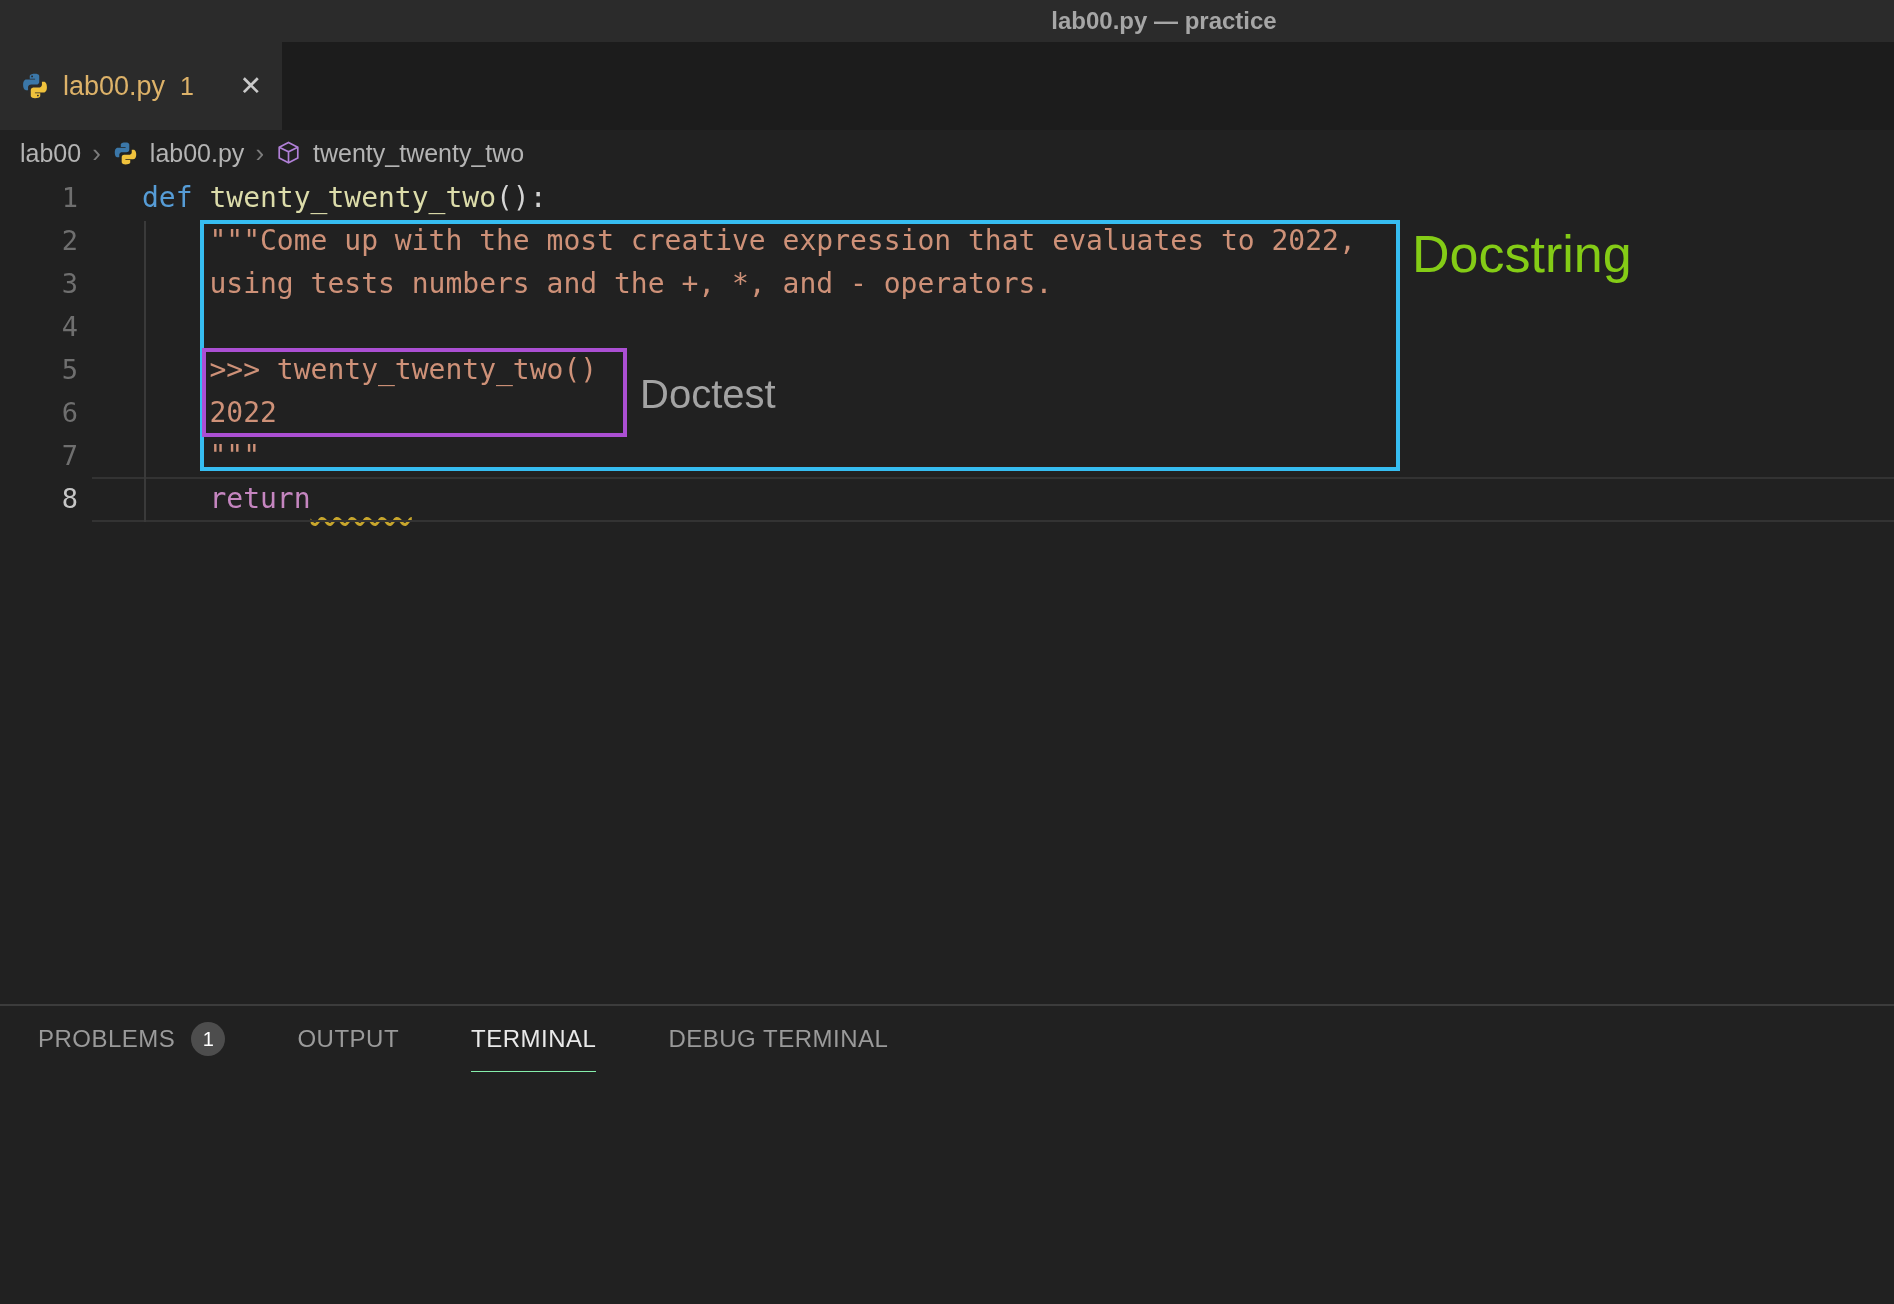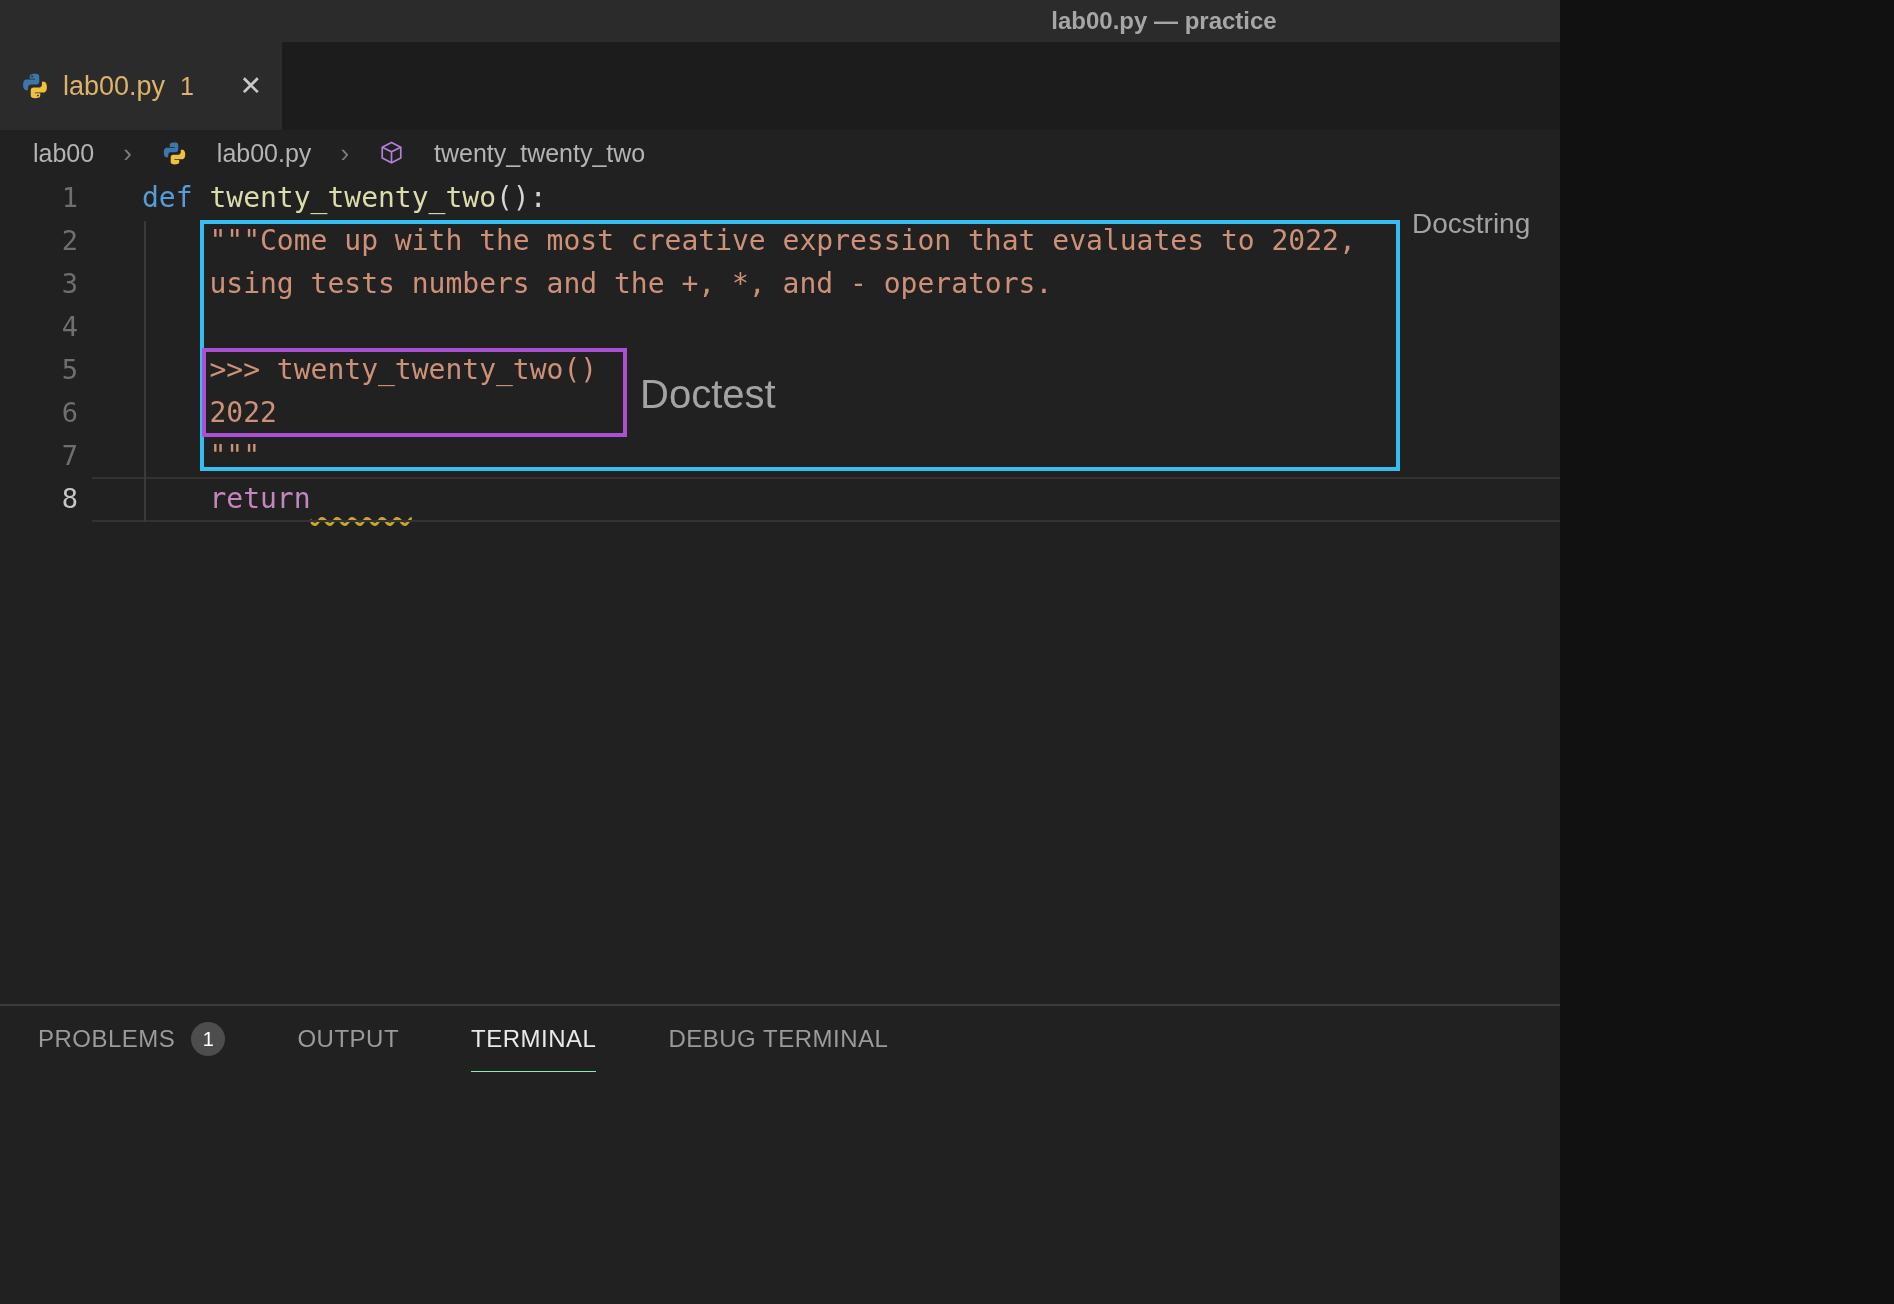--- a/index.html
+++ b/index.html
@@ -1,18 +1,18 @@
 <!DOCTYPE html>
 <html><head>
 <meta charset="utf-8">
 <style>
   * { box-sizing: border-box; }
   body { margin: 0; background: #111; }
   .window {
-    position: relative; width: 1560px; height: 1304px;
+    position: relative; width: 1894px; height: 1304px;
     background: #212121; overflow: hidden;
     font-family: "Liberation Sans", sans-serif;
   }
 
   
   .titlebar { position: absolute; top: 0; left: 0; right: 0; height: 42px; background: #2b2b2b; }
   .titlebar-title {
     position: absolute; left: 1164px; top: 50%; transform: translate(-50%, -50%);
     font-size: 24px; font-weight: 600; color: #a6a6a6; white-space: nowrap;
   }
@@ -24,21 +24,21 @@
     background: #2b2b2b; display: flex; align-items: center; padding: 0 20px;
   }
   .tab-icon { width: 30px; height: 30px; margin-right: 13px; flex: 0 0 auto; }
   .tab-label { font-size: 27px; color: #ddb269; }
   .tab-badge { font-size: 25px; color: #ddb269; margin-left: 15px; }
   .tab-close { margin-left: auto; font-size: 27px; color: #c9c9c9; cursor: pointer; }
 
   
   .breadcrumb {
     position: absolute; top: 130px; left: 0; right: 0; height: 46px;
-    display: flex; align-items: center; padding-left: 33px; gap: 29px;
+    display: flex; align-items: center; padding-left: 20px; gap: 11px;
     font-size: 25px; color: #b4b4b4; white-space: nowrap;
   }
   .crumb-sep { color: #7c7c7c; font-size: 26px; }
   .crumb-icon { width: 27px; height: 27px; display: inline-block; }
   .crumb-icon svg { display: block; }
 
   
   .editor { position: absolute; top: 176px; left: 0; right: 0; height: 828px; }
   .code-line {
     display: flex; height: 43px; line-height: 43px;
@@ -59,21 +59,21 @@
   }
   .current-line-highlight {
     position: absolute; left: 92px; right: 0; top: 301px; height: 45px;
     border-top: 2px solid #333333; border-bottom: 2px solid #333333;
   }
   .indent-guide { position: absolute; left: 144px; top: 45px; width: 2px; height: 301px; background: #3a3a3a; }
 
   
   .ann-box-docstring { position: absolute; left: 200px; top: 44px; width: 1200px; height: 251px; border: 4px solid #36bdf1; }
   .ann-box-doctest   { position: absolute; left: 202px; top: 172px; width: 425px; height: 89px; border: 4px solid #ab4fd3; }
-  .ann-label-docstring { position: absolute; left: 1412px; top: 32px; font-size: 28px; color: #a3a3a3; }
+  .ann-label-docstring { position: absolute; left: 1412px; top: 48px; font-size: 52px; color: #84cc16; }
   .ann-label-doctest   { position: absolute; left: 640px;  top: 158px; font-size: 40px; color: #a3a3a3; margin-top: 38px; }
 
   
   .panel { position: absolute; left: 0; right: 0; top: 1004px; bottom: 0; background: #212121; border-top: 2px solid #3c3c3c; }
   .panel-tabs { display: flex; align-items: stretch; height: 66px; padding-left: 38px; gap: 72px; }
   .panel-tab {
     display: flex; align-items: center; font-size: 24px; letter-spacing: 0.5px;
     color: #9a9a9a; cursor: pointer;
   }
   .panel-tab.active { color: #e9e9e9; border-bottom: 1px solid #86efac; }

